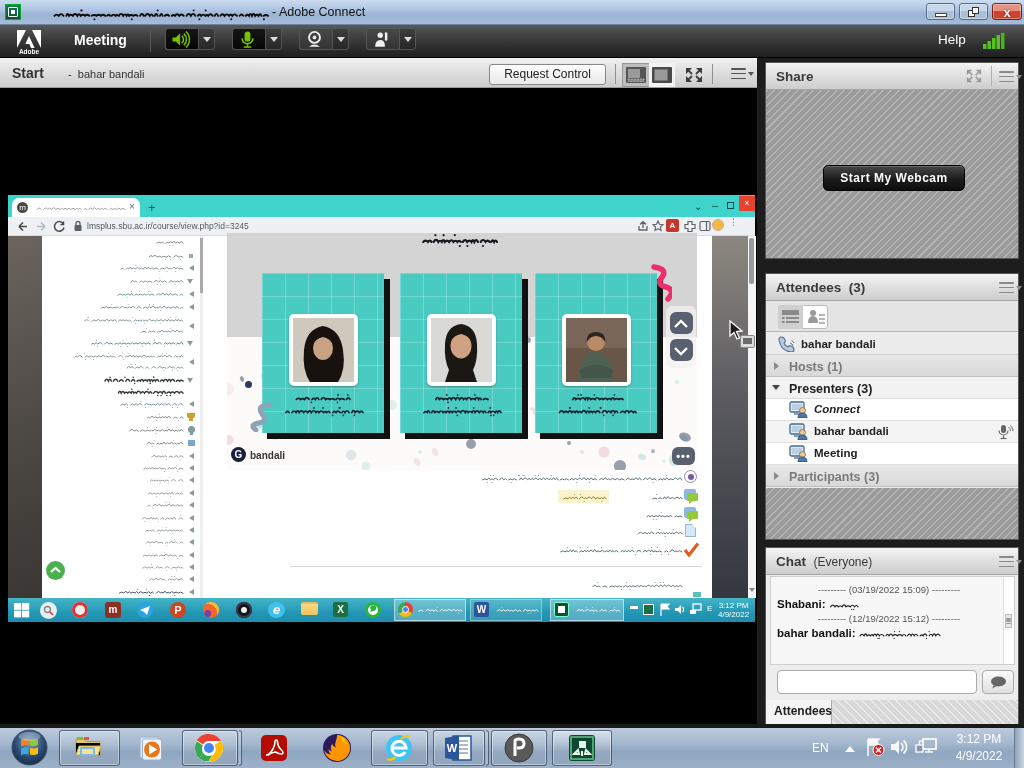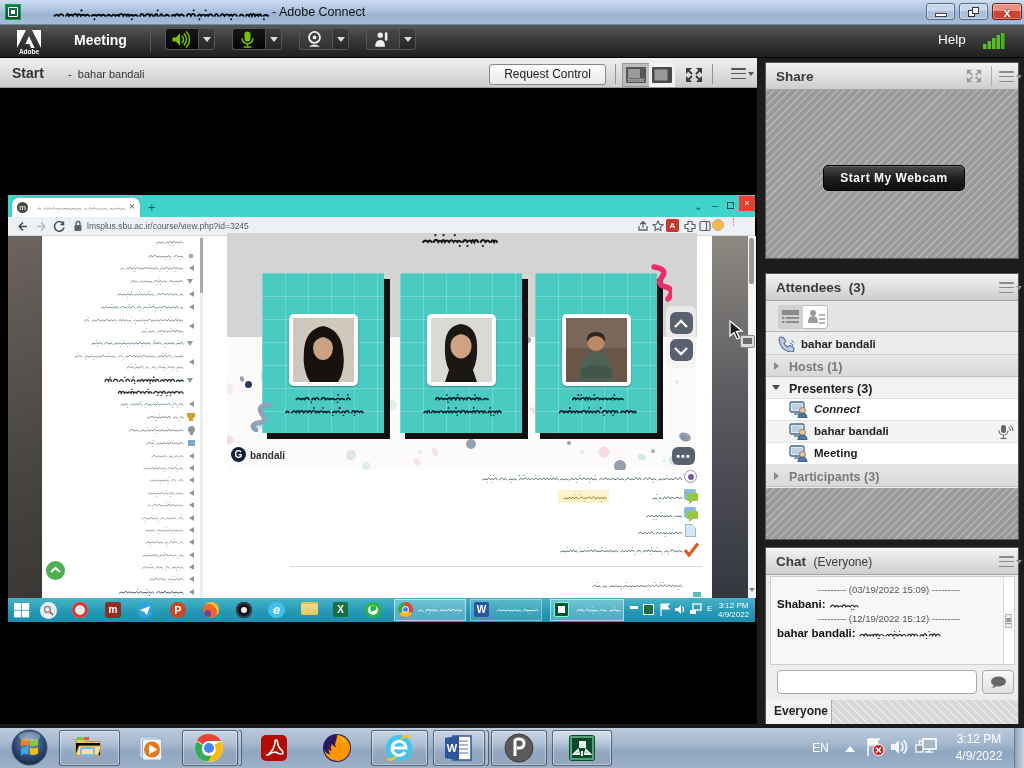--- a/index.html
+++ b/index.html
@@ -1034,21 +1034,21 @@
       <circle cx="18.0" cy="9.4" r="0.60" fill="#222"></circle>
     </svg>
   </div>
 <div class="abs" style="left:777px;top:670px;width:200px;height:24px;background:#fff;border:1px solid #aaa;border-radius:4px"></div>
 <div class="abs" style="left:982px;top:670px;width:32px;height:24px;background:linear-gradient(#fafafa,#e0e0e0);border:1px solid #aaa;border-radius:4px"></div>
 <svg class="abs" style="left:990px;top:676px" width="17" height="13" viewBox="0 0 17 13">
     <ellipse cx="8.5" cy="5.5" rx="7.5" ry="5" fill="#666"></ellipse>
     <path d="M4,9 l-2,3.5 l5,-2.5 z" fill="#666"></path>
   </svg>
 <div class="abs stripes" style="left:766px;top:700px;width:252px;height:24px;background:#d8d8d8;background-image:repeating-linear-gradient(45deg,rgba(255,255,255,.45) 0 1.5px,rgba(255,255,255,0) 1.5px 6px)"></div>
-<div class="abs" style="left:766px;top:700px;width:66px;height:24px;background:#f4f4f4;border-right:1px solid #aaa;font-size:12px;font-weight:bold;color:#222;padding:4px 0 0 8px">Everyone</div>
+<div class="abs" style="left:766px;top:700px;width:66px;height:24px;background:#f4f4f4;border-right:1px solid #aaa;font-size:12px;font-weight:bold;color:#222;padding:4px 0 0 8px">Attendees</div>
 <div class="abs" style="left:0;top:724px;width:1024px;height:4px;background:#1a1a1a"></div>
 <div class="abs" style="left:0;top:728px;width:1024px;height:40px;background:linear-gradient(#bCCadc,#a3b7cd 40%,#8fa6c0 60%,#9db1c8)"></div>
 <svg class="abs" style="left:11px;top:729px" width="37" height="37" viewBox="0 0 37 37">
 <defs>
       <radialGradient id="orb" cx="50%" cy="35%" r="70%">
         <stop offset="0%" stop-color="#7a9cc0"></stop>
         <stop offset="60%" stop-color="#2a4a74"></stop>
         <stop offset="100%" stop-color="#122740"></stop>
       </radialGradient>
     </defs>

